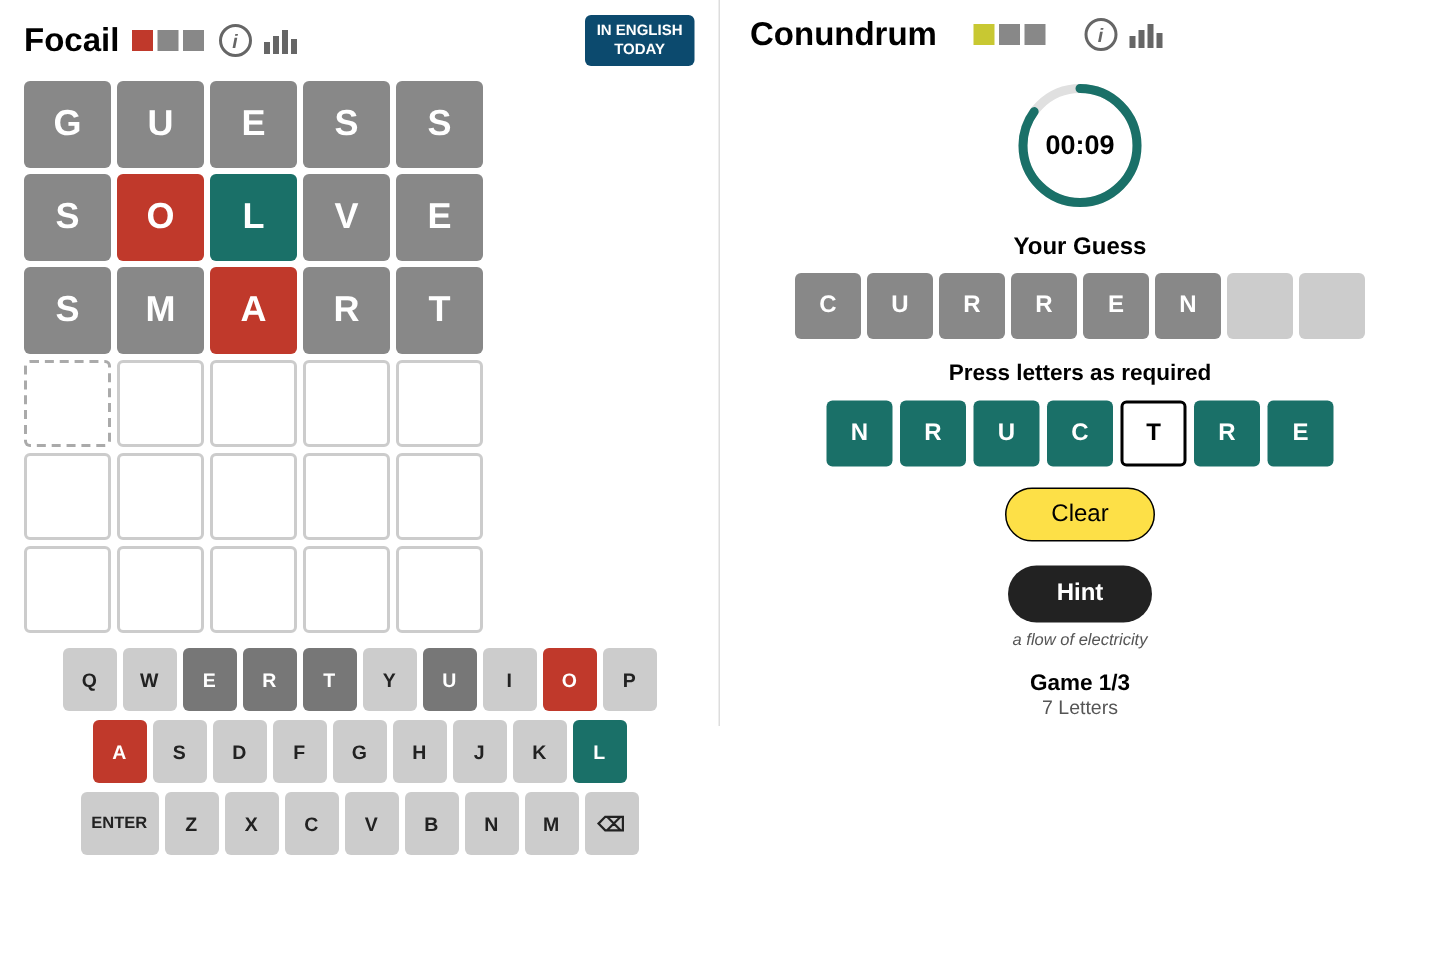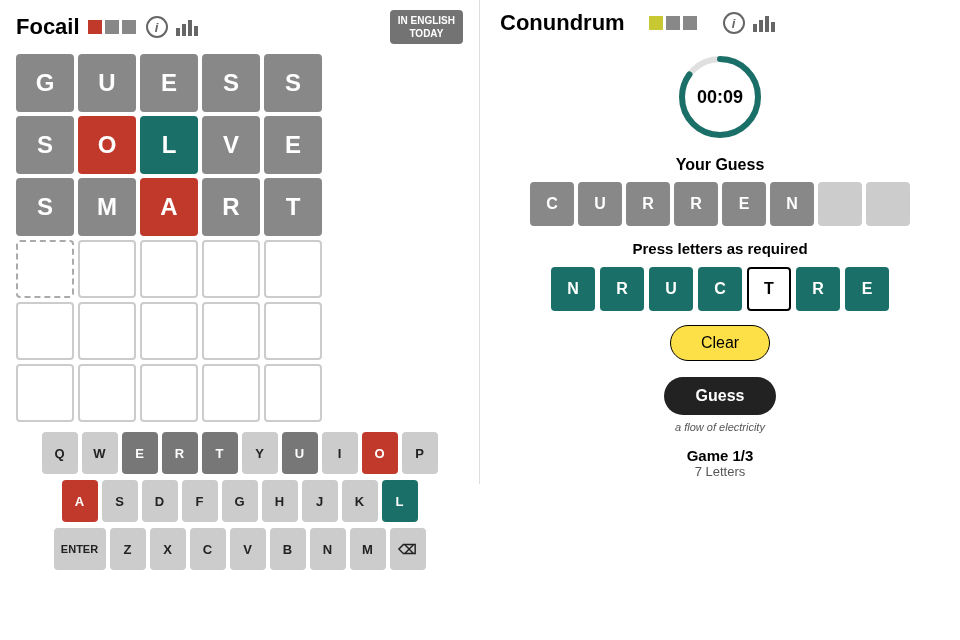--- a/index.html
+++ b/index.html
@@ -78,21 +78,21 @@
     }
 
     .bar-icon span {
       display: inline-block;
       width: 4px;
       background: #666;
     }
 
     .english-badge {
       margin-left: auto;
-      background: #737373;
+      background: #0c4a6e;
       color: #fff;
       font-size: 10px;
       font-weight: bold;
       padding: 4px 8px;
       border-radius: 4px;
       text-align: center;
       line-height: 1.3;
     }
 
     
@@ -490,18 +490,18 @@
     <div class="letter-tile">R</div>
     <div class="letter-tile">U</div>
     <div class="letter-tile">C</div>
     <div class="letter-tile selected">T</div>
     <div class="letter-tile">R</div>
     <div class="letter-tile">E</div>
   </div>
 
   <button class="clear-btn">Clear</button>
 
-  <button class="hint-btn">Guess</button>
+  <button class="hint-btn">Hint</button>
   <div class="hint-text">a flow of electricity</div>
 
   <div class="game-info">Game 1/3</div>
   <div class="game-sub">7 Letters</div>
 </div>
 
 </body></html>

